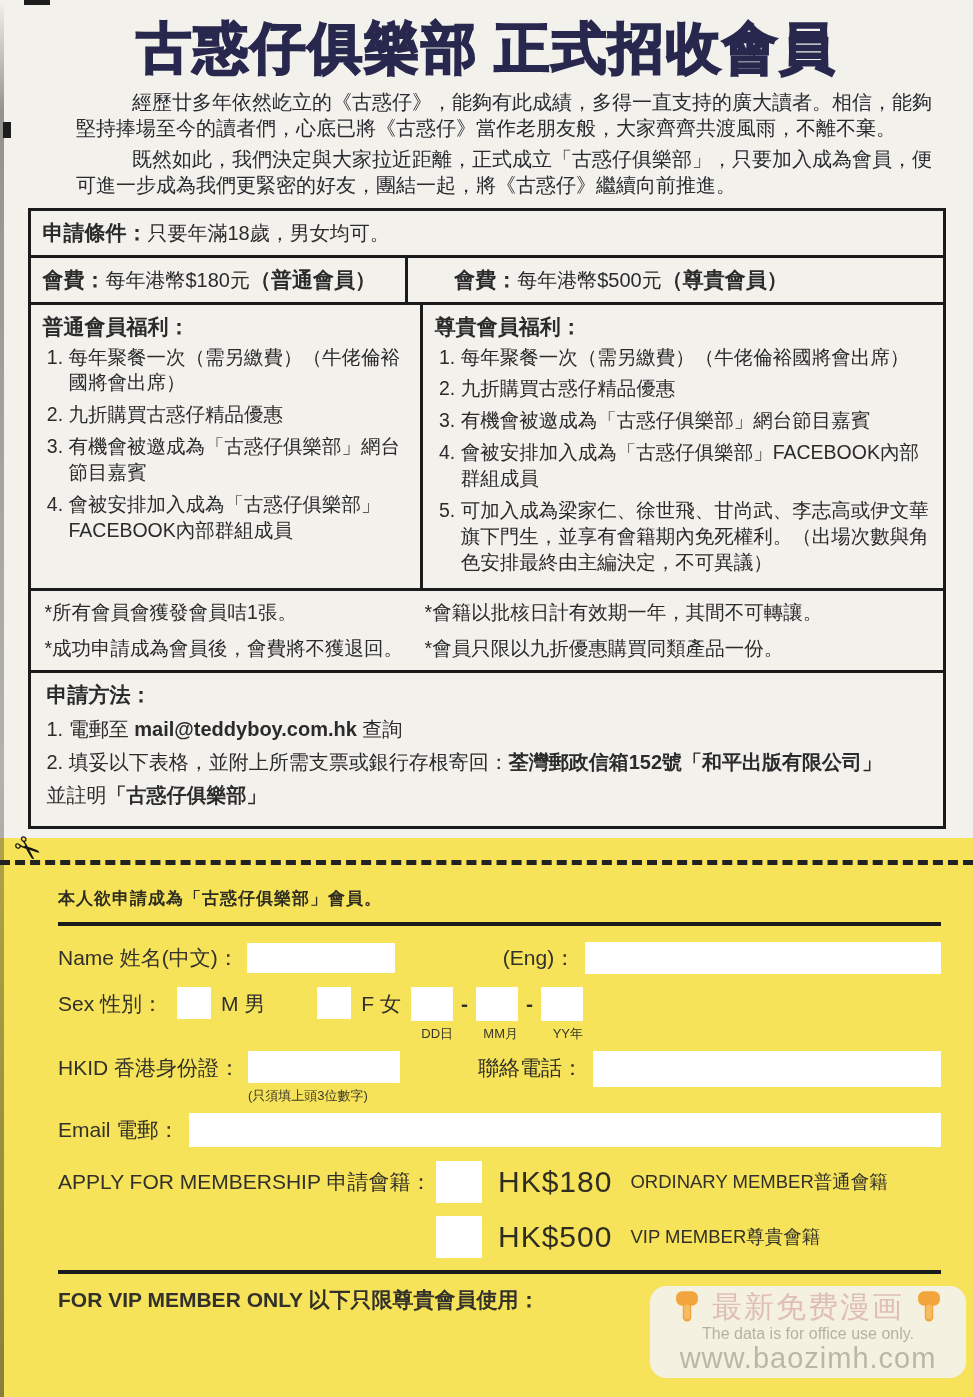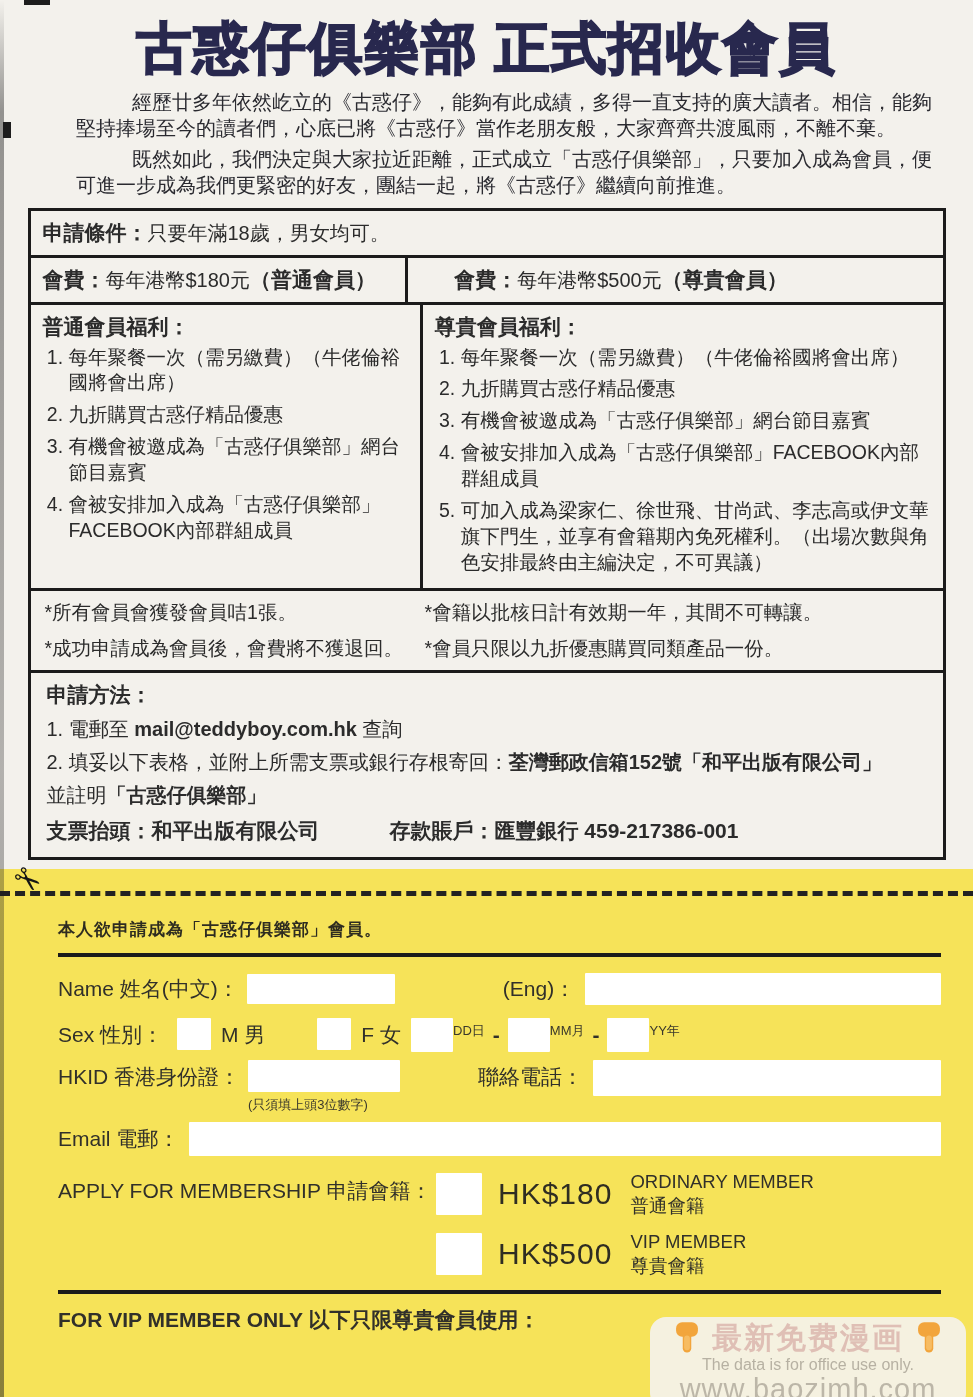--- a/index.html
+++ b/index.html
@@ -60,48 +60,48 @@
   .f-row{display:flex;align-items:center;margin-bottom:13px;font-size:21px;}
   .wbox{background:#ffffff;border-radius:1px;}
   .lh34{line-height:34px;}
   .name-box{width:148px;height:30px;margin-left:8px;}
   .eng-label{margin-left:108px;}
   .eng-box{flex:1;height:32px;margin-left:10px;}
   .f-row.sexrow{align-items:flex-start;margin-bottom:8px;}
   .sex-box{width:34px;height:32px;margin:0 10px 0 14px;}
   .dob-label{margin-left:44px;}
   .dob-group{display:flex;align-items:flex-start;margin-left:10px;gap:8px;}
-  .dob-unit{display:flex;align-items:flex-start;}
+  .dob-unit{display:flex;flex-direction:column;align-items:flex-end;}
   .dob-box{width:42px;height:34px;}
   .dob-cap{font-size:13px;margin-top:4px;color:#3a382c;}
   .dob-dash{line-height:34px;font-weight:bold;}
   .f-row.hkidrow{align-items:flex-start;margin-bottom:8px;}
   .hkid-wrap{display:flex;flex-direction:column;margin-left:8px;}
   .hkid-box{width:152px;height:32px;}
   .hkid-hint{font-size:13px;margin-top:4px;color:#3a382c;}
   .phone-label{margin-left:78px;}
   .phone-box{flex:1;height:36px;margin-left:10px;}
   .email-box{flex:1;height:34px;margin-left:10px;}
   .addr-box{flex:1;height:36px;margin-left:10px;}
   .apply-row{display:flex;align-items:flex-start;margin-top:14px;margin-bottom:4px;font-size:21px;}
   .apply-label{width:378px;line-height:42px;}
   .apply-options{display:flex;flex-direction:column;gap:13px;}
   .opt{display:flex;align-items:center;}
   .opt-box{width:46px;height:42px;margin-right:16px;}
   .opt-price{font-size:30px;letter-spacing:1px;margin-right:18px;color:#2f2d22;}
-  .opt-names{display:flex;flex-direction:column;font-size:18.5px;line-height:1.28;}
+  .opt-names{display:flex;flex-direction:row;font-size:18.5px;line-height:1.28;}
   .divider{border-top:4px solid #1b1b1b;margin:12px 0 12px;}
   .vip-title{font-size:21px;font-weight:bold;margin-bottom:12px;}
 
   
   .watermark{position:absolute;right:7px;bottom:20px;width:316px;height:92px;z-index:5;
     background:rgba(244,241,232,0.95);border-radius:16px;
     display:flex;flex-direction:column;align-items:center;justify-content:center;}
   .wm1{display:flex;align-items:center;gap:10px;line-height:1;}
-  .wm1-text{font-size:30px;font-weight:bold;color:rgba(214,170,162,0.7);letter-spacing:2px;}
+  .wm1-text{font-size:30px;font-weight:normal;color:rgba(214,170,162,0.7);letter-spacing:2px;}
   .wm2{font-size:16px;color:rgba(172,166,152,0.85);margin-top:2px;line-height:1;}
   .wm3{font-size:29px;color:rgba(178,172,157,0.85);letter-spacing:1px;margin-top:2px;line-height:1;}
   .hand-icon{width:30px;height:34px;}
 </style>
 </head>
 <body>
 
 <div class="page">
   <div class="left-edge"></div>
   <div class="mark-top"></div>
@@ -163,24 +163,20 @@
       <div class="tr row-method">
         <div class="m-title">申請方法：</div>
         <div class="m-line">
           <span>1. 電郵至 </span><b>mail@teddyboy.com.hk</b><span> 查詢</span>
         </div>
         <div class="m-line">
           <span>2. 填妥以下表格，並附上所需支票或銀行存根寄回：</span><b>荃灣郵政信箱152號「和平出版有限公司」</b>
         </div>
         <div class="m-line">
           <span>並註明</span><b>「古惑仔俱樂部」</b>
-        </div>
-        <div class="m-bottom">
-          <span>支票抬頭：和平出版有限公司</span>
-          <span>存款賬戶：匯豐銀行 459-217386-001</span>
         </div>
       </div>
     </div>
   </div>
 
   <div class="yellow-sec">
     <div class="cutline">
       <span class="scissors">✂</span>
     </div>
 

